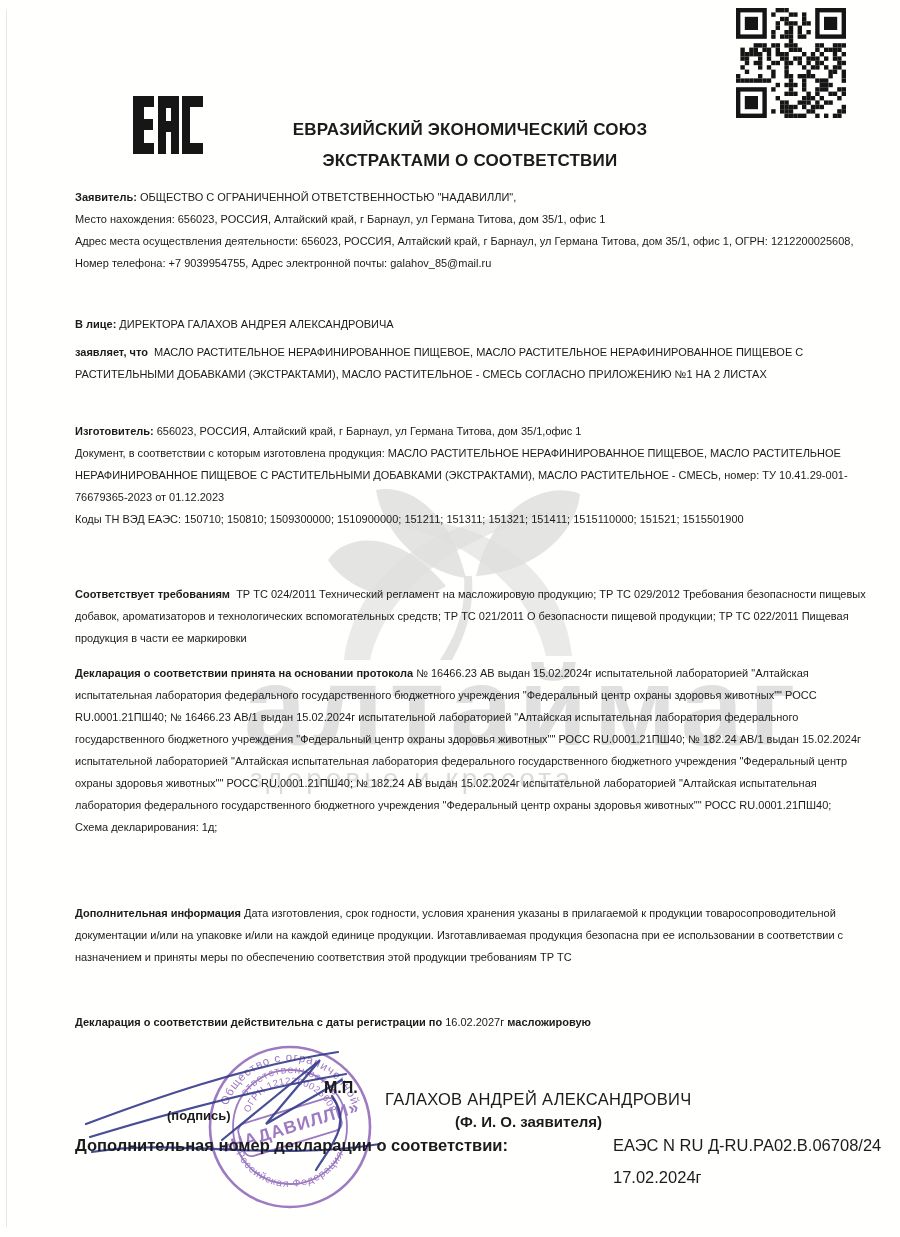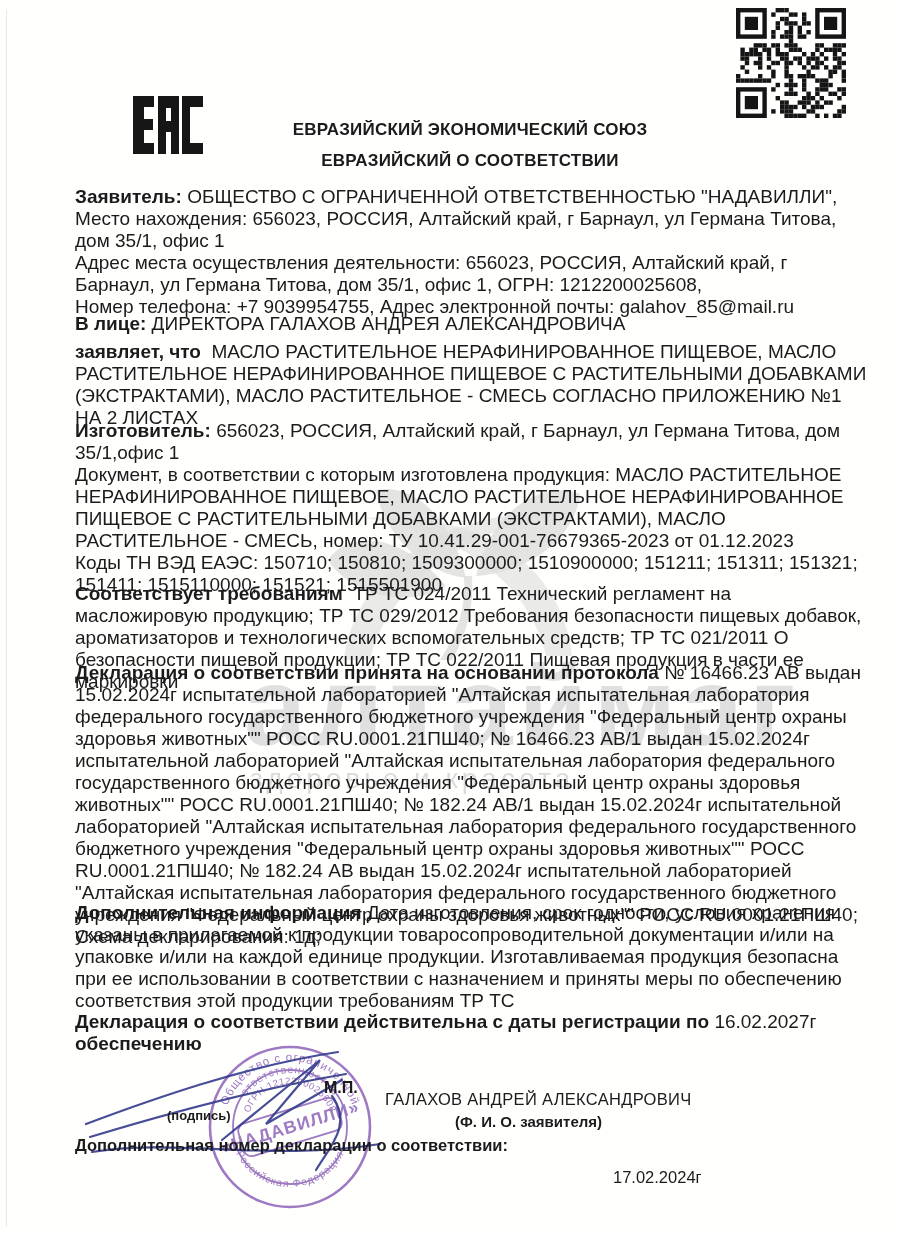--- a/index.html
+++ b/index.html
@@ -7,21 +7,21 @@
     position:relative;width:900px;height:1237px;background:#fffffe;
     font-family:"Liberation Sans", sans-serif;color:#1b1b1b;overflow:hidden;
     outline:1px solid #ececec;
   }
   .page::before{content:"";position:absolute;left:6px;top:10px;bottom:10px;width:1px;background:#e8e8e6;}
   
   .eac{position:absolute;left:133px;top:96px;}
   .qr{position:absolute;left:736px;top:8px;width:110px;height:110px;}
   .titles{position:absolute;left:60px;right:20px;top:114px;text-align:center;font-weight:bold;font-size:17px;line-height:31px;letter-spacing:.2px;}
   
-  .para{position:absolute;left:75px;width:792px;font-size:19px;line-height:22px;}
+  .para{position:absolute;left:75px;width:792px;font-size:11px;line-height:22px;}
   .b{font-weight:bold;}
   
   .wm-emblem{position:absolute;left:318px;top:468px;opacity:.5;}
   .wm-brand{position:absolute;left:244px;top:642px;font-size:112px;font-weight:bold;color:#c3c3c3;opacity:.5;letter-spacing:6px;white-space:nowrap;}
   .wm-tagline{position:absolute;left:250px;top:763px;font-size:28px;color:#c9c9c9;opacity:.65;letter-spacing:4px;white-space:nowrap;}
   
   .stamp{position:absolute;left:203px;top:1040px;opacity:.85;}
   .sig{position:absolute;left:80px;top:1040px;opacity:.9;}
   .lbl-podpis{position:absolute;left:167px;top:1108px;font-size:13px;font-weight:bold;}
   .lbl-mp{position:absolute;left:324px;top:1079px;font-size:16px;font-weight:bold;}
@@ -267,21 +267,21 @@
         <rect x="8.8" y="8.8" width="13.200000000000001" height="13.200000000000001" fill="#151515"></rect>
         <rect x="79.2" y="0" width="30.800000000000004" height="30.800000000000004" fill="#151515"></rect>
         <rect x="83.60000000000001" y="4.4" width="22" height="22" fill="#fff"></rect>
         <rect x="88" y="8.8" width="13.200000000000001" height="13.200000000000001" fill="#151515"></rect>
         <rect x="0" y="79.2" width="30.800000000000004" height="30.800000000000004" fill="#151515"></rect>
         <rect x="4.4" y="83.60000000000001" width="22" height="22" fill="#fff"></rect>
         <rect x="8.8" y="88" width="13.200000000000001" height="13.200000000000001" fill="#151515"></rect>
       </svg></div>
   <div class="titles">
     <div>ЕВРАЗИЙСКИЙ ЭКОНОМИЧЕСКИЙ СОЮЗ</div>
-    <div>ЕВРАЗИЙСКИЙ О СООТВЕТСТВИИ</div>
+    <div>ЭКСТРАКТАМИ О СООТВЕТСТВИИ</div>
   </div>
 
   <div class="para" style="top:186px">
     <div><span class="b">Заявитель:</span> <span>ОБЩЕСТВО С ОГРАНИЧЕННОЙ ОТВЕТСТВЕННОСТЬЮ "НАДАВИЛЛИ",</span></div>
     <div>Место нахождения: 656023, РОССИЯ, Алтайский край, г Барнаул, ул Германа Титова, дом 35/1, офис 1</div>
     <div>Адрес места осуществления деятельности: 656023, РОССИЯ, Алтайский край, г Барнаул, ул Германа Титова, дом 35/1, офис 1, ОГРН: 1212200025608,</div>
     <div>Номер телефона: +7 9039954755, Адрес электронной почты: galahov_85@mail.ru</div>
   </div>
 
   <div class="para" style="top:313px">
@@ -305,21 +305,21 @@
   <div class="para" style="top:662px">
     <div><span class="b">Декларация о соответствии принята на основании протокола</span> <span>№ 16466.23 АВ выдан 15.02.2024г  испытательной лабораторией "Алтайская испытательная лаборатория федерального государственного бюджетного учреждения "Федеральный центр охраны здоровья животных"" РОСС RU.0001.21ПШ40; № 16466.23 АВ/1 выдан 15.02.2024г  испытательной лабораторией "Алтайская испытательная лаборатория федерального государственного бюджетного учреждения "Федеральный центр охраны здоровья животных"" РОСС RU.0001.21ПШ40; № 182.24 АВ/1 выдан 15.02.2024г  испытательной лабораторией "Алтайская испытательная лаборатория федерального государственного бюджетного учреждения "Федеральный центр охраны здоровья животных"" РОСС RU.0001.21ПШ40; № 182.24 АВ выдан 15.02.2024г  испытательной лабораторией "Алтайская испытательная лаборатория федерального государственного бюджетного учреждения "Федеральный центр охраны здоровья животных"" РОСС RU.0001.21ПШ40;</span></div>
     <div>Схема декларирования: 1д;</div>
   </div>
 
   <div class="para" style="top:902px">
     <span class="b">Дополнительная информация</span> <span>Дата изготовления, срок годности, условия хранения указаны в прилагаемой к продукции товаросопроводительной документации и/или на упаковке и/или на каждой единице продукции. Изготавливаемая продукция безопасна при ее использовании в соответствии с назначением и приняты меры по обеспечению соответствия этой продукции требованиям ТР ТС</span>
   </div>
 
   <div class="para" style="top:1011px">
-    <span class="b">Декларация о соответствии действительна с даты регистрации по</span> <span>16.02.2027г</span> <span class="b">обеспечению</span>
+    <span class="b">Декларация о соответствии действительна с даты регистрации по</span> <span>16.02.2027г</span> <span class="b">масложировую</span>
   </div>
 
   <svg class="stamp" width="174" height="174" viewBox="0 0 174 174">
     <defs>
       <path id="arcT1" d="M 21,87 A 66,66 0 0 1 153,87"></path>
       <path id="arcT2" d="M 33,87 A 54,54 0 0 1 141,87"></path>
       <path id="arcT3" d="M 44,87 A 43,43 0 0 1 130,87"></path>
       <path id="arcB1" d="M 27,87 A 60,60 0 0 0 147,87"></path>
     </defs>
     <g stroke="#8d63b8" fill="none">
@@ -346,15 +346,16 @@
       <path d="M252,56 C272,84 252,104 236,130"></path>
       <path d="M12,112 C96,98 190,122 300,104"></path>
     </g>
   </svg>
   <div class="lbl-podpis">(подпись)</div>
   <div class="lbl-mp">М.П.</div>
   <div class="fio">ГАЛАХОВ АНДРЕЙ АЛЕКСАНДРОВИЧ</div>
   <div class="fio-cap">(Ф. И. О. заявителя)</div>
 
   <div class="reg-label" style="top:1136px">Дополнительная номер декларации о соответствии:</div>
+  <div class="reg-value" style="top:1136px">ЕАЭС N RU Д-RU.РА02.В.06708/24</div>
   <div class="reg-value" style="top:1168px">17.02.2024г</div>
 
 </div>
 
 </body></html>

